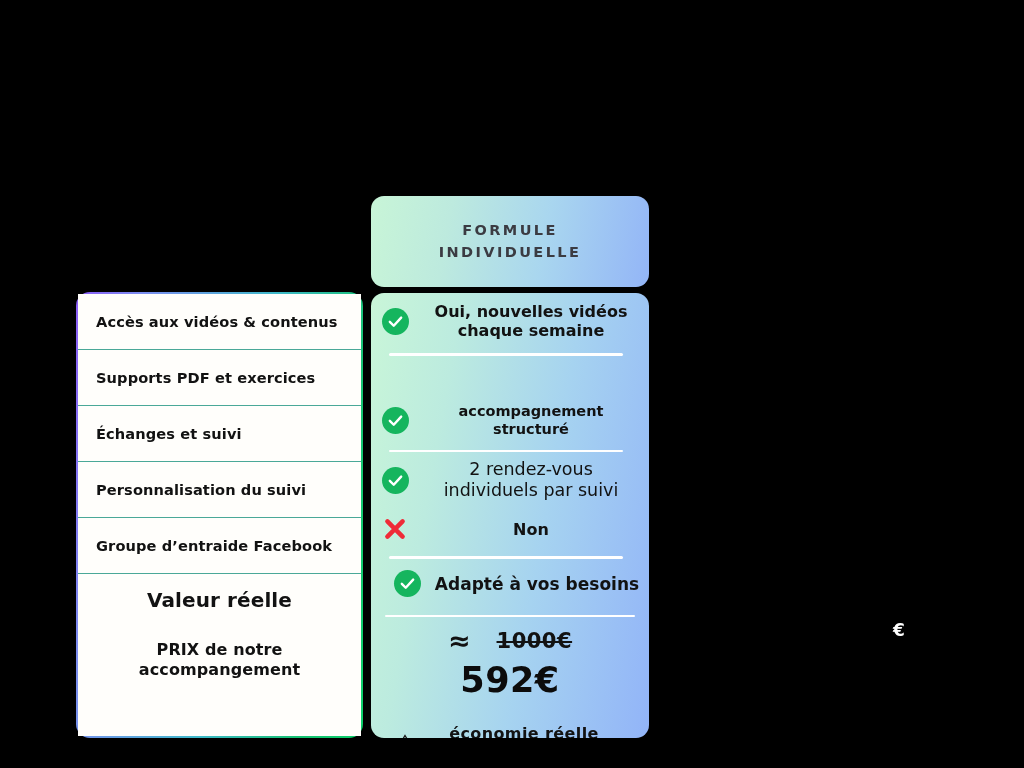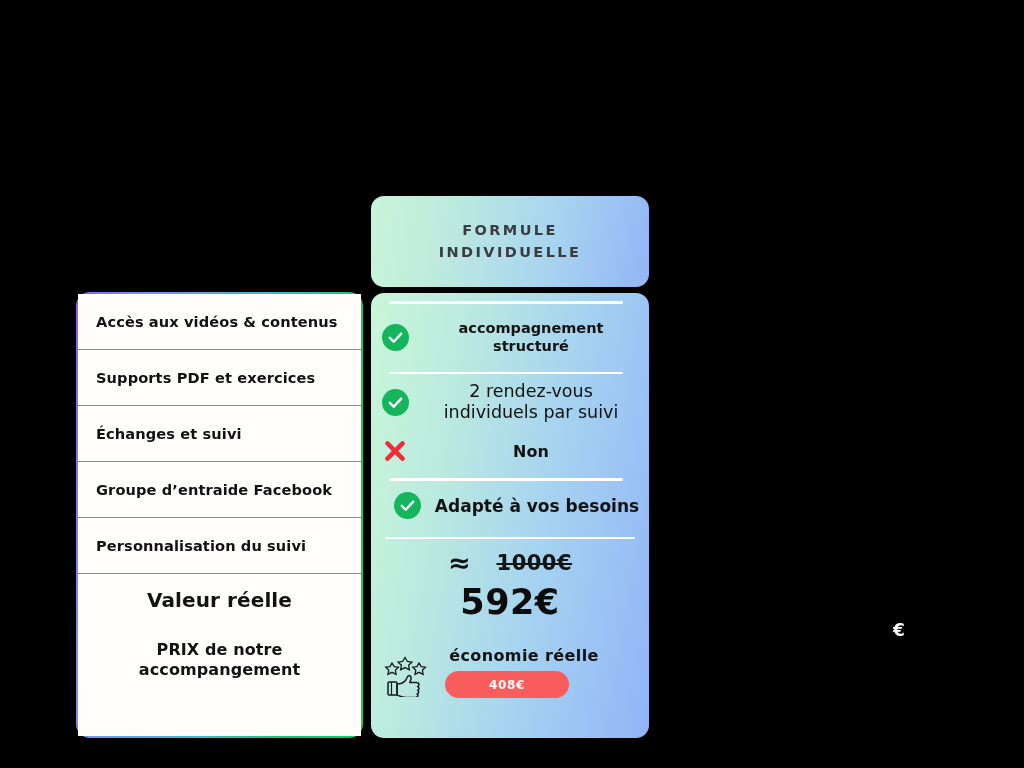--- a/index.html
+++ b/index.html
@@ -241,24 +241,24 @@
     <div class="feature-row">
       <span>Accès aux vidéos &amp; contenus</span>
     </div>
     <div class="feature-row">
       <span>Supports PDF et exercices</span>
     </div>
     <div class="feature-row">
       <span>Échanges et suivi</span>
     </div>
     <div class="feature-row">
+      <span>Personnalisation du suivi</span>
+    </div>
+    <div class="feature-row">
       <span>Groupe d’entraide Facebook</span>
-    </div>
-    <div class="feature-row">
-      <span>Personnalisation du suivi</span>
     </div>
 
     <div class="value-block">
       <div class="value-title">Valeur réelle</div>
       <div class="value-sub">
         <span>PRIX de notre</span><br>
         <span>accompangement</span>
       </div>
     </div>
 
@@ -267,23 +267,36 @@
 
 <div class="plan-header">
   <div class="plan-header-title">
     <span>FORMULE</span><br>
     <span>INDIVIDUELLE</span>
   </div>
 </div>
 
 <div class="plan-body">
 
+  <div class="plan-row" style="height:48px;margin-top:4px;">
+    <div class="icon-cell">
+      <span class="ico-check">
+        <svg width="17" height="17" viewBox="0 0 24 24" fill="none">
+            <path d="M4 12.5 L9.5 18 L20 6.5" stroke="#ffffff" stroke-width="3.4" stroke-linecap="round" stroke-linejoin="round"></path>
+          </svg>
+      </span>
+    </div>
+    <div class="plan-text" style="font-size:16px;font-weight:600;">
+      <span>Oui, nouvelles vidéos</span><br>
+      <span>chaque semaine</span>
+    </div>
+  </div>
   <div class="divider" style="margin-top:8px;"></div>
 
-  <div class="plan-row" style="height:68px;">
+  <div class="plan-row" style="height:58px;margin-top:36px;">
     <div class="icon-cell">
       <span class="ico-check">
         <svg width="17" height="17" viewBox="0 0 24 24" fill="none">
             <path d="M4 12.5 L9.5 18 L20 6.5" stroke="#ffffff" stroke-width="3.4" stroke-linecap="round" stroke-linejoin="round"></path>
           </svg>
       </span>
     </div>
     <div class="plan-text" style="font-size:14.5px;font-weight:600;">
       <span>accompagnement structuré</span>
     </div>

